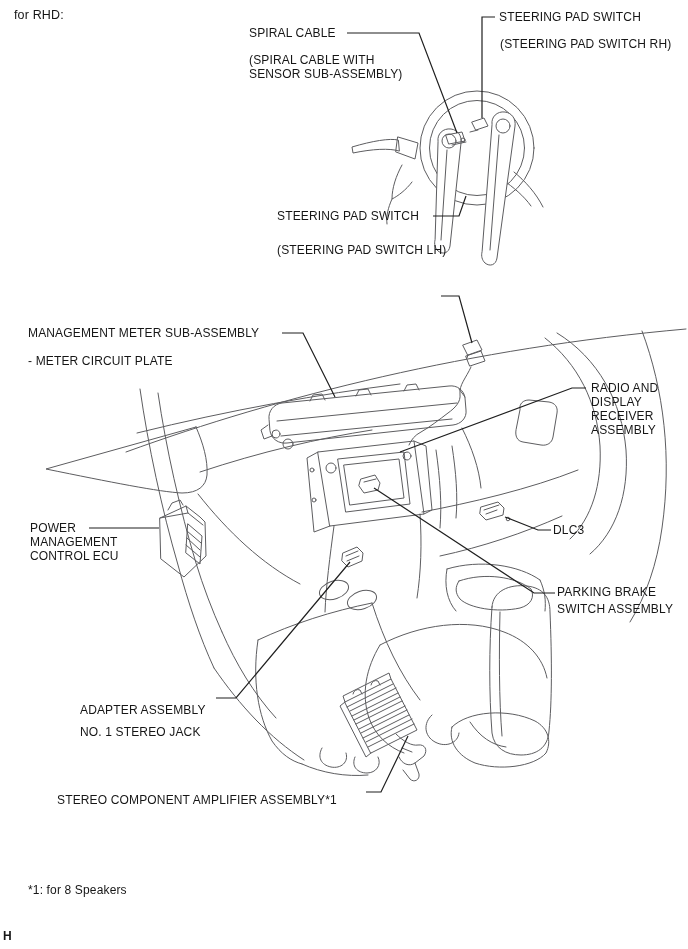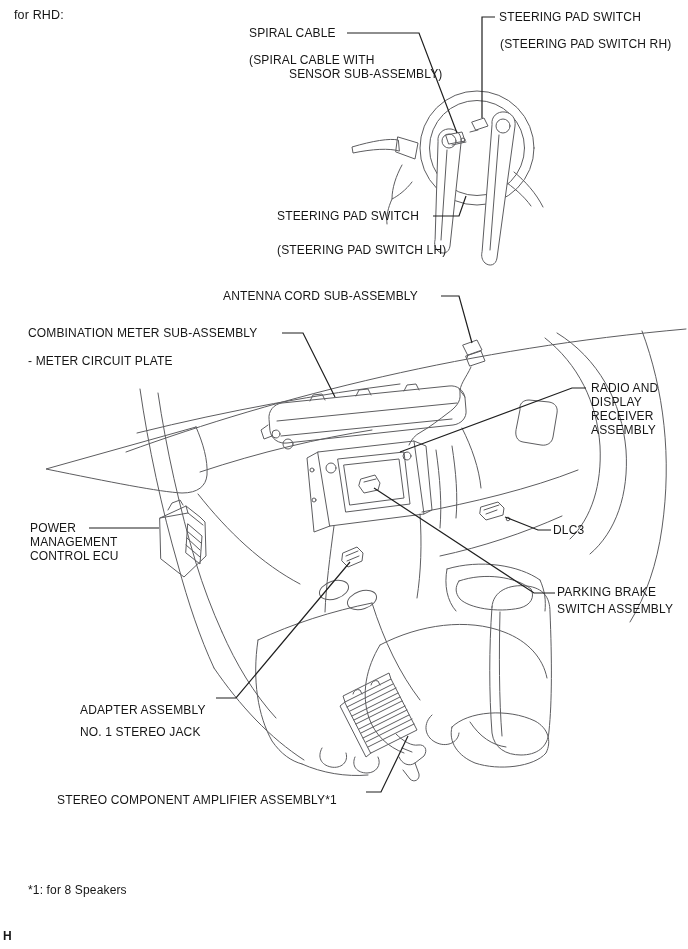--- a/index.html
+++ b/index.html
@@ -188,31 +188,30 @@
       <path d="M555,593 H534 L374,488"></path>
       <path d="M216,698 H236 L350,562"></path>
       <path d="M366,792 H381 L408,736"></path>
     </g>
   </svg>
 
   <div class="lbl" style="left:14px;top:8px;font-size:12.5px;">for RHD:</div>
 
   <div class="lbl" style="left:249px;top:26px;">SPIRAL CABLE</div>
   <div class="lbl" style="left:249px;top:53px;">(SPIRAL CABLE WITH</div>
-  <div class="lbl" style="left:249px;top:67px;margin-left:40px;">SENSOR SUB-ASSEMBLY)</div>
+  <div class="lbl" style="left:249px;top:67px;">SENSOR SUB-ASSEMBLY)</div>
 
   <div class="lbl" style="left:499px;top:10px;">STEERING PAD SWITCH</div>
   <div class="lbl" style="left:500px;top:37px;">(STEERING PAD SWITCH RH)</div>
 
   <div class="lbl" style="left:277px;top:209px;">STEERING PAD SWITCH</div>
   <div class="lbl" style="left:277px;top:243px;">(STEERING PAD SWITCH LH)</div>
 
-  <div class="lbl" style="left:223px;top:289px;">ANTENNA CORD SUB-ASSEMBLY</div>
-
-  <div class="lbl" style="left:28px;top:326px;">COMBINATION METER SUB-ASSEMBLY</div>
+
+  <div class="lbl" style="left:28px;top:326px;">MANAGEMENT METER SUB-ASSEMBLY</div>
   <div class="lbl" style="left:28px;top:354px;">- METER CIRCUIT PLATE</div>
 
   <div class="lbl" style="left:591px;top:381px;">
     <div>RADIO AND</div>
     <div>DISPLAY</div>
     <div>RECEIVER</div>
     <div>ASSEMBLY</div>
   </div>
 
   <div class="lbl" style="left:30px;top:521px;">

